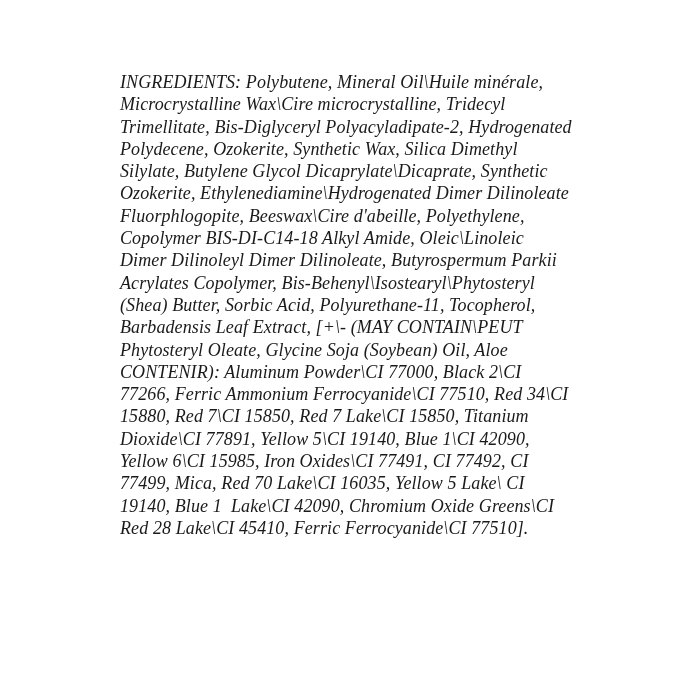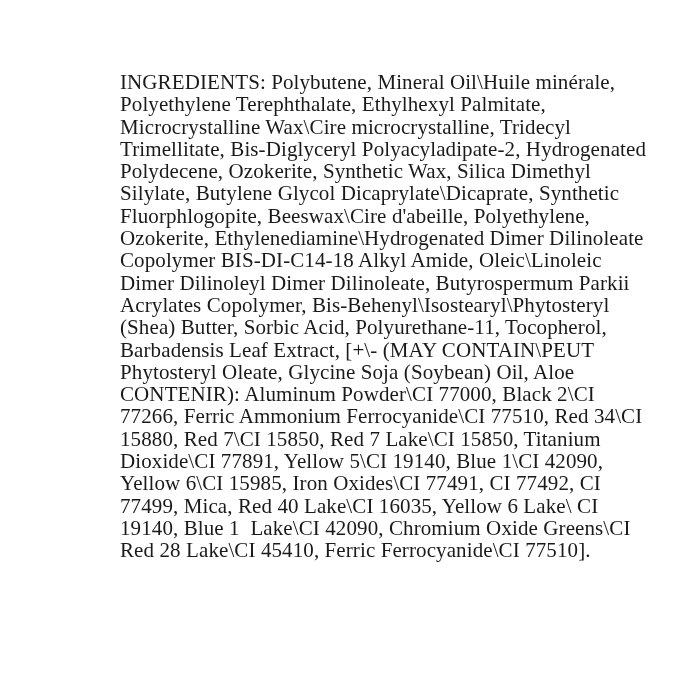--- a/index.html
+++ b/index.html
@@ -14,48 +14,48 @@
     overflow: hidden;
     font-family: "Liberation Serif", "DejaVu Serif", serif;
   }
   .ingredients-block {
     position: absolute;
     left: 120px;
     top: 71px;
     width: 450px;
   }
   .ingredients-line {
-    font-size: 21px;
+    font-size: 18px;
     line-height: 22.3px;
     color: var(--text-color, #1a1a1a);
     white-space: pre;       
     letter-spacing: 0.1px;
+    font-style: italic;
   }
 </style>
 </head>
 <body>
 
 <div class="page">
   <div class="ingredients-block">
     <div class="ingredients-line">INGREDIENTS: Polybutene, Mineral Oil\Huile minérale,</div>
-    <div class="ingredients-line">Polyethylene Terephthalate, Ethylhexyl Palmitate,</div>
     <div class="ingredients-line">Microcrystalline Wax\Cire microcrystalline, Tridecyl</div>
     <div class="ingredients-line">Trimellitate, Bis-Diglyceryl Polyacyladipate-2, Hydrogenated</div>
     <div class="ingredients-line">Polydecene, Ozokerite, Synthetic Wax, Silica Dimethyl</div>
     <div class="ingredients-line">Silylate, Butylene Glycol Dicaprylate\Dicaprate, Synthetic</div>
+    <div class="ingredients-line">Ozokerite, Ethylenediamine\Hydrogenated Dimer Dilinoleate</div>
     <div class="ingredients-line">Fluorphlogopite, Beeswax\Cire d'abeille, Polyethylene,</div>
-    <div class="ingredients-line">Ozokerite, Ethylenediamine\Hydrogenated Dimer Dilinoleate</div>
     <div class="ingredients-line">Copolymer BIS-DI-C14-18 Alkyl Amide, Oleic\Linoleic</div>
     <div class="ingredients-line">Dimer Dilinoleyl Dimer Dilinoleate, Butyrospermum Parkii</div>
     <div class="ingredients-line">Acrylates Copolymer, Bis-Behenyl\Isostearyl\Phytosteryl</div>
     <div class="ingredients-line">(Shea) Butter, Sorbic Acid, Polyurethane-11, Tocopherol,</div>
     <div class="ingredients-line">Barbadensis Leaf Extract, [+\- (MAY CONTAIN\PEUT</div>
     <div class="ingredients-line">Phytosteryl Oleate, Glycine Soja (Soybean) Oil, Aloe</div>
     <div class="ingredients-line">CONTENIR): Aluminum Powder\CI 77000, Black 2\CI</div>
     <div class="ingredients-line">77266, Ferric Ammonium Ferrocyanide\CI 77510, Red 34\CI</div>
     <div class="ingredients-line">15880, Red 7\CI 15850, Red 7 Lake\CI 15850, Titanium</div>
     <div class="ingredients-line">Dioxide\CI 77891, Yellow 5\CI 19140, Blue 1\CI 42090,</div>
     <div class="ingredients-line">Yellow 6\CI 15985, Iron Oxides\CI 77491, CI 77492, CI</div>
-    <div class="ingredients-line">77499, Mica, Red 40 Lake\CI 16035, Yellow 6 Lake\ CI</div>
+    <div class="ingredients-line">77499, Mica, Red 70 Lake\CI 16035, Yellow 5 Lake\ CI</div>
     <div class="ingredients-line">19140, Blue 1  Lake\CI 42090, Chromium Oxide Greens\CI</div>
     <div class="ingredients-line">Red 28 Lake\CI 45410, Ferric Ferrocyanide\CI 77510].</div>
   </div>
 </div>
 
 </body></html>

